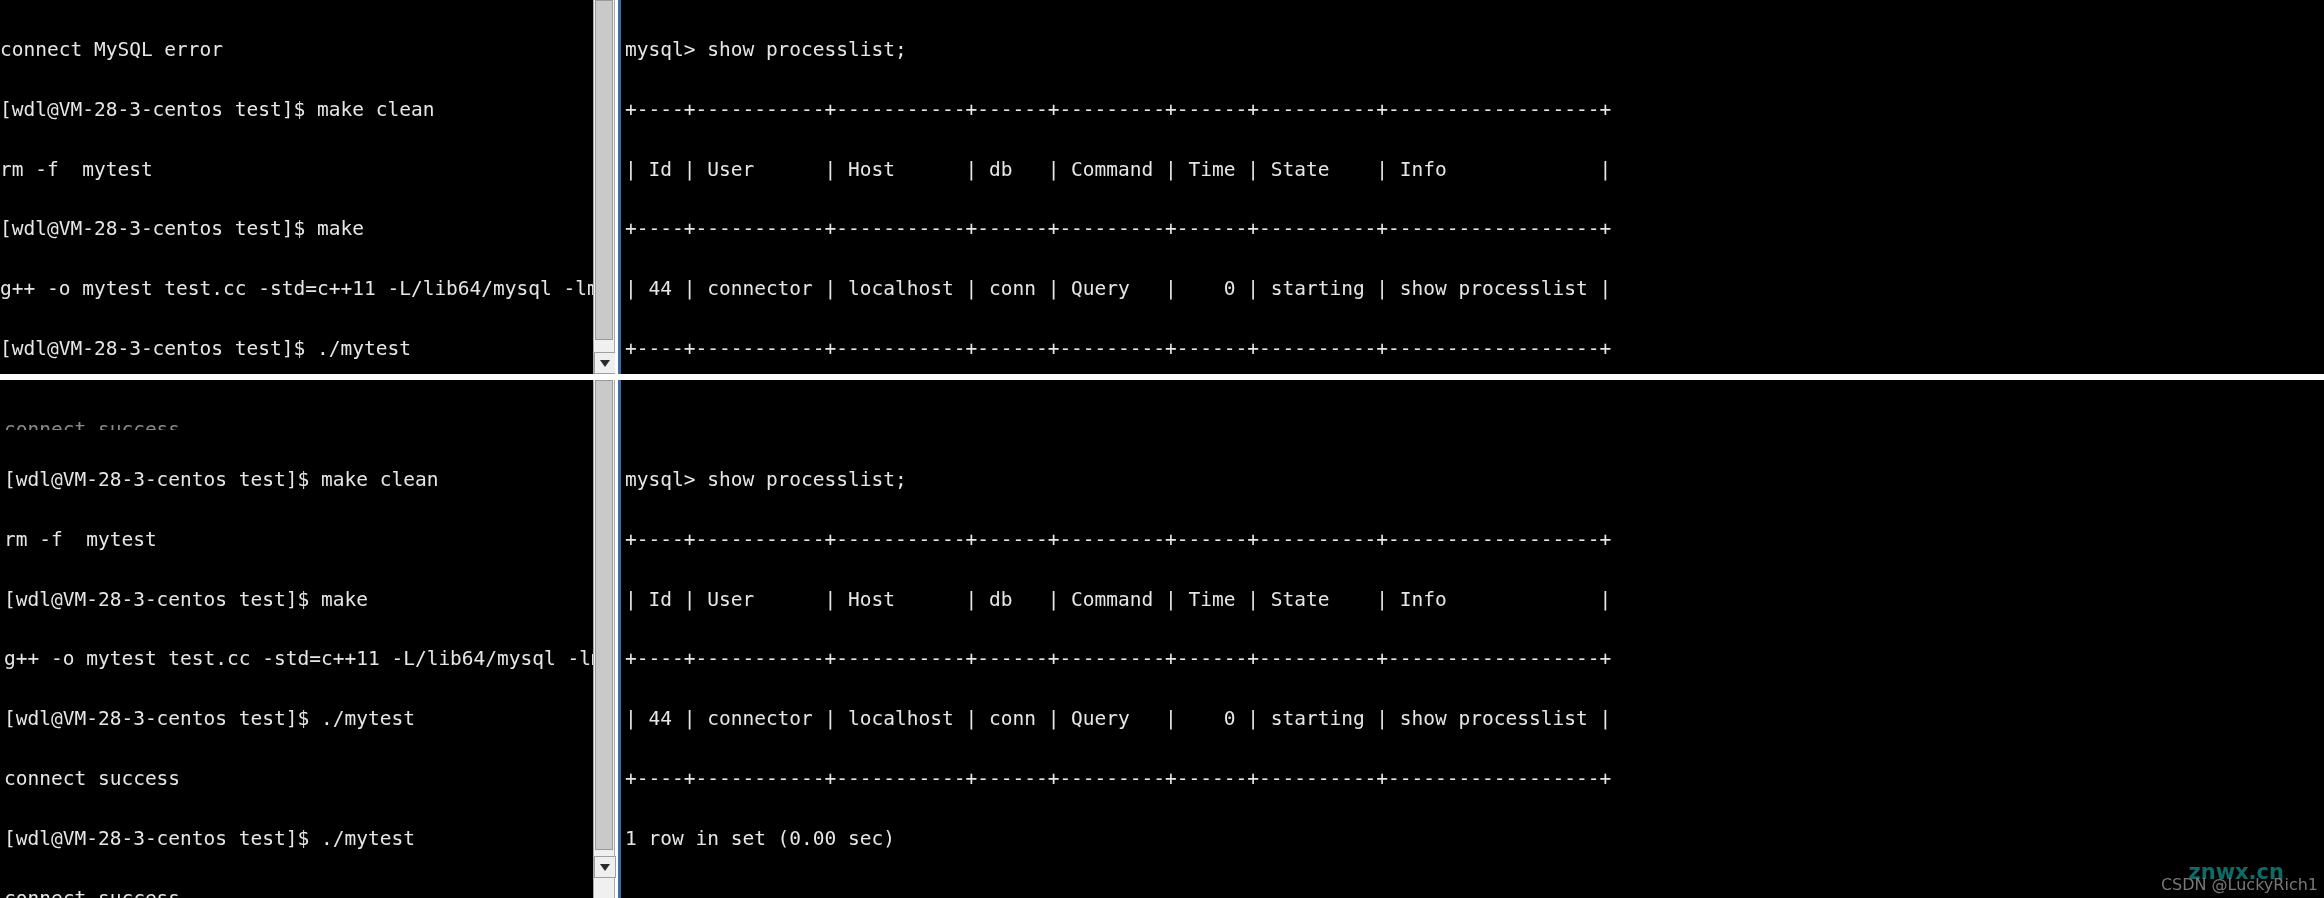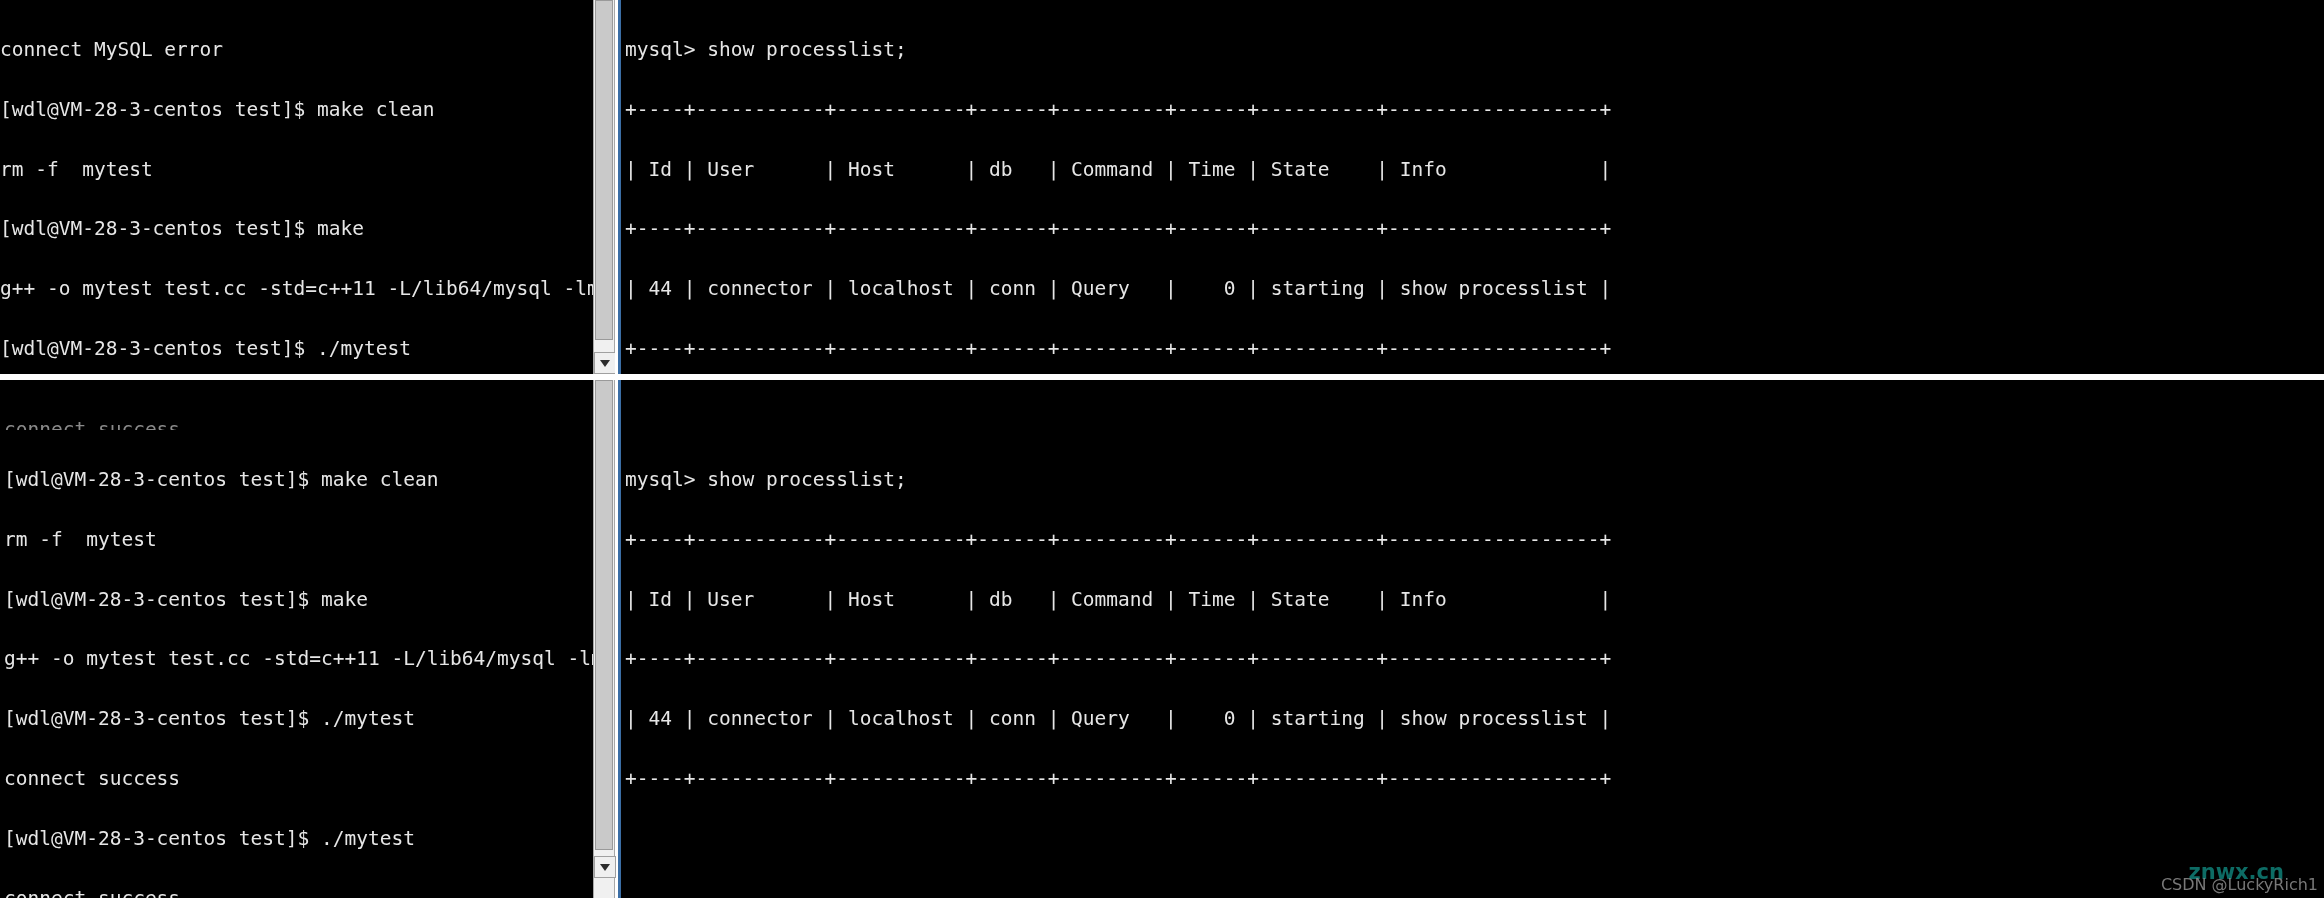--- a/index.html
+++ b/index.html
@@ -246,20 +246,21 @@
   </div>
 
   <div class="term" id="pane-bottom-right">
     <div class="line" style="height:10px;overflow:hidden;"></div>
     <div class="line">mysql&gt; show processlist;</div>
     <div class="line">+----+-----------+-----------+------+---------+------+----------+------------------+</div>
     <div class="line">| Id | User      | Host      | db   | Command | Time | State    | Info             |</div>
     <div class="line">+----+-----------+-----------+------+---------+------+----------+------------------+</div>
     <div class="line">| 44 | connector | localhost | conn | Query   |    0 | starting | show processlist |</div>
     <div class="line">+----+-----------+-----------+------+---------+------+----------+------------------+</div>
+    <div class="line">1 row in set (0.00 sec)</div>
     <div class="line"></div>
     
   </div>
 
   <div id="wm-wrap">
     <div id="wm-main">znwx.cn</div>
     <div id="wm-sub">CSDN @LuckyRich1</div>
   </div>
 
 </div>

